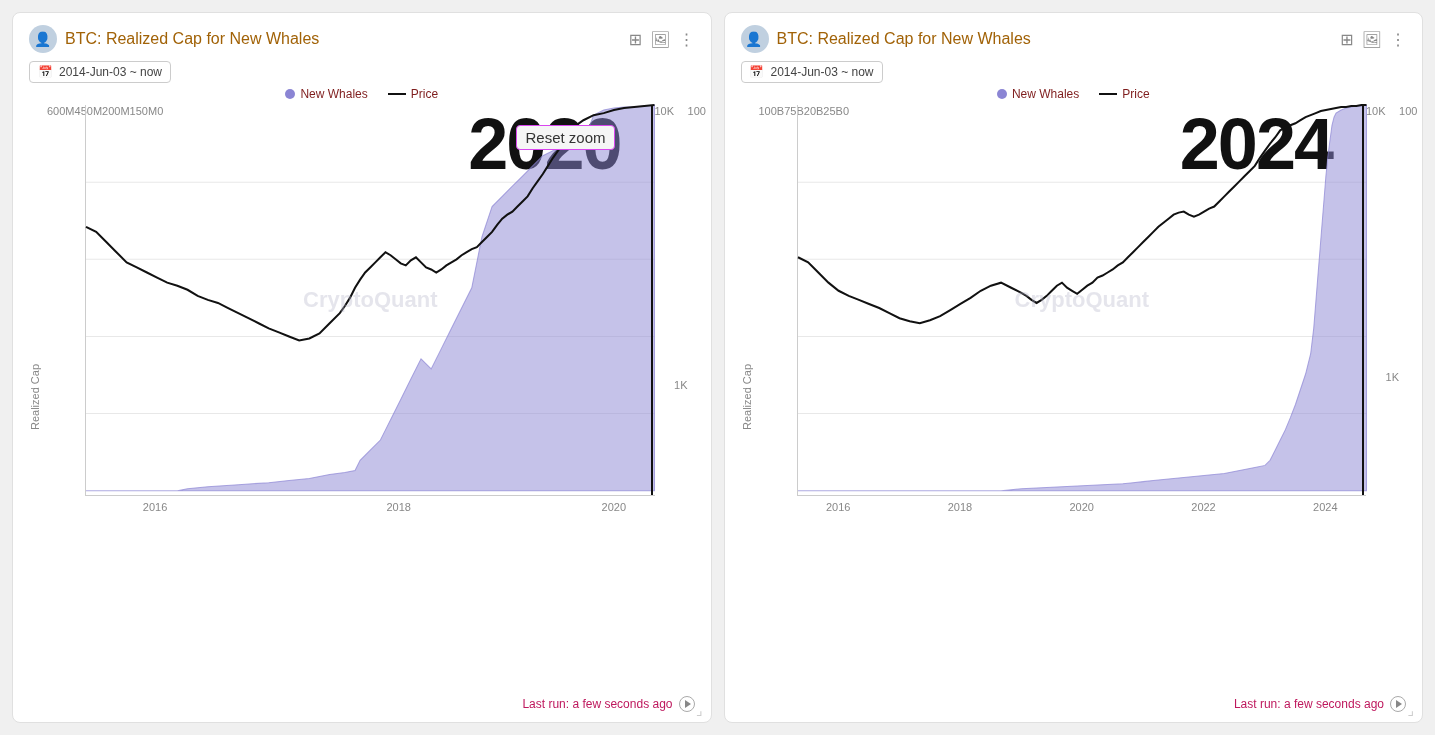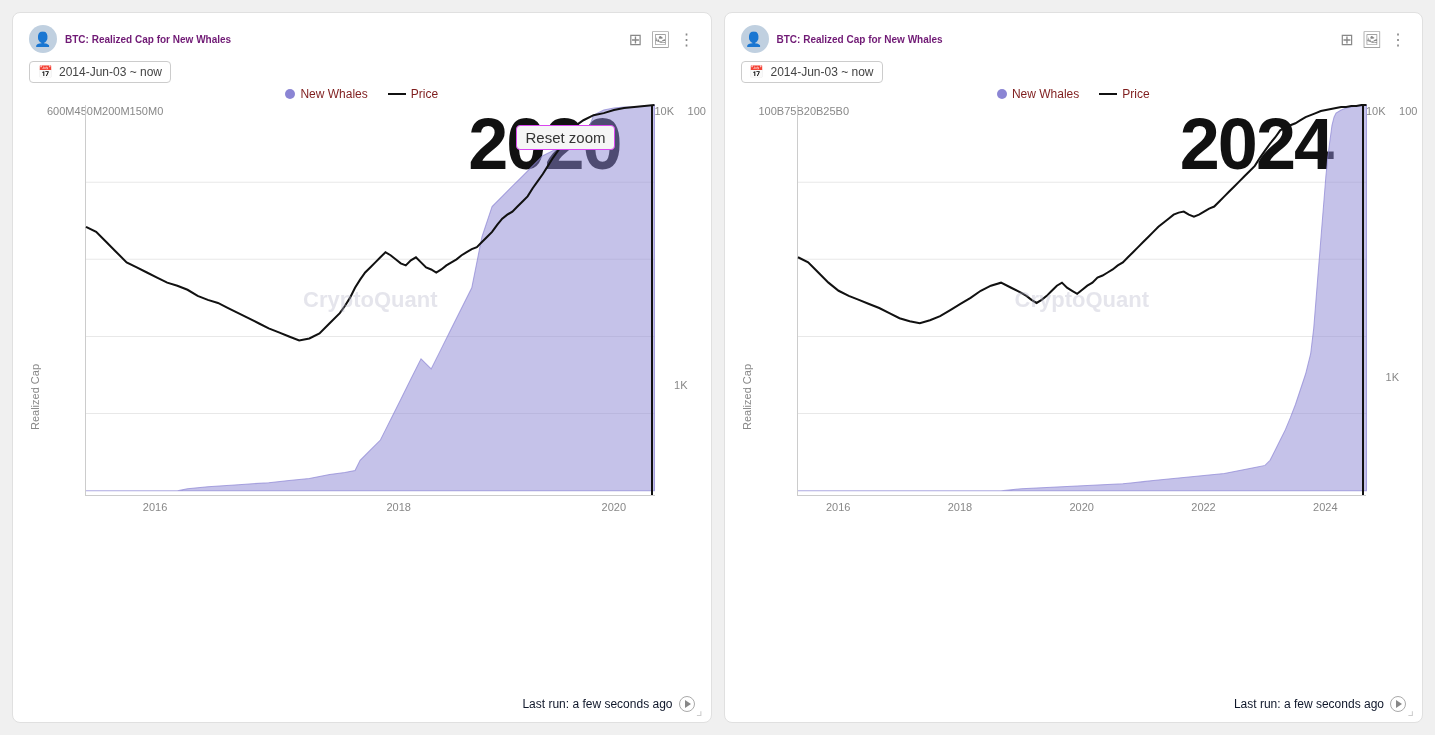--- a/index.html
+++ b/index.html
@@ -39,23 +39,23 @@
       height: 28px;
       border-radius: 50%;
       background: #c0d0e0;
       overflow: hidden;
       display: flex;
       align-items: center;
       justify-content: center;
       font-size: 14px;
     }
     .card-title {
-      font-size: 10px;
-      font-weight: 700;
-      color: #701a75;
+      font-size: 16px;
+      font-weight: 400;
+      color: #a16207;
     }
     .card-actions {
       display: flex;
       gap: 8px;
       align-items: center;
     }
     .card-actions span {
       color: #888;
       cursor: pointer;
       font-size: 16px;
@@ -193,21 +193,21 @@
       top: 0;
       bottom: 0;
       width: 2px;
       background: #111;
     }
     .footer {
       display: flex;
       align-items: center;
       justify-content: flex-end;
       font-size: 12px;
-      color: #0f172a;
+      color: #be185d;
       margin-top: 8px;
       gap: 6px;
     }
     .run-icon {
       width: 16px;
       height: 16px;
       border: 1.5px solid #aaa;
       border-radius: 50%;
       display: inline-flex;
       align-items: center;

